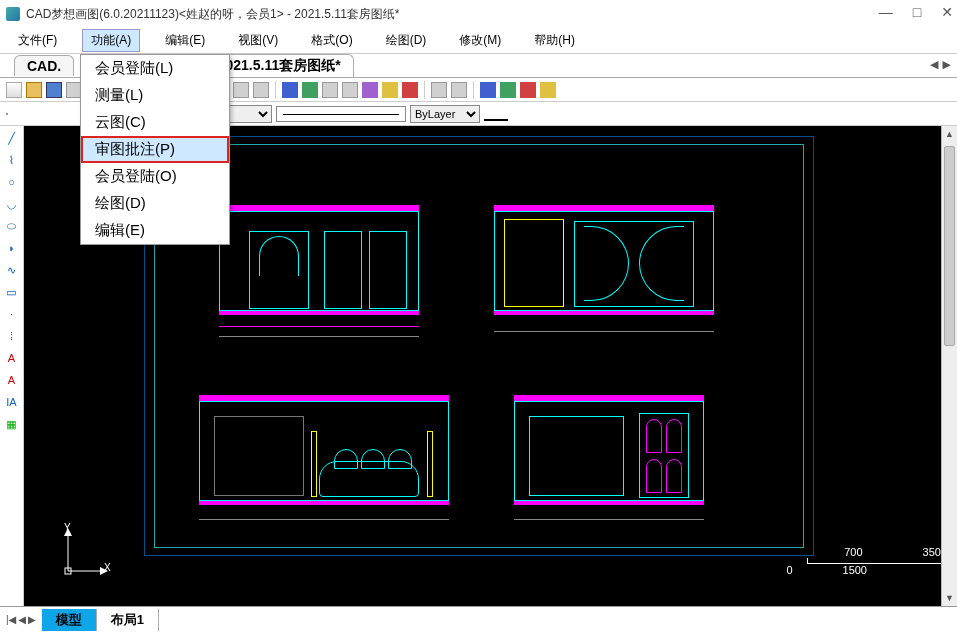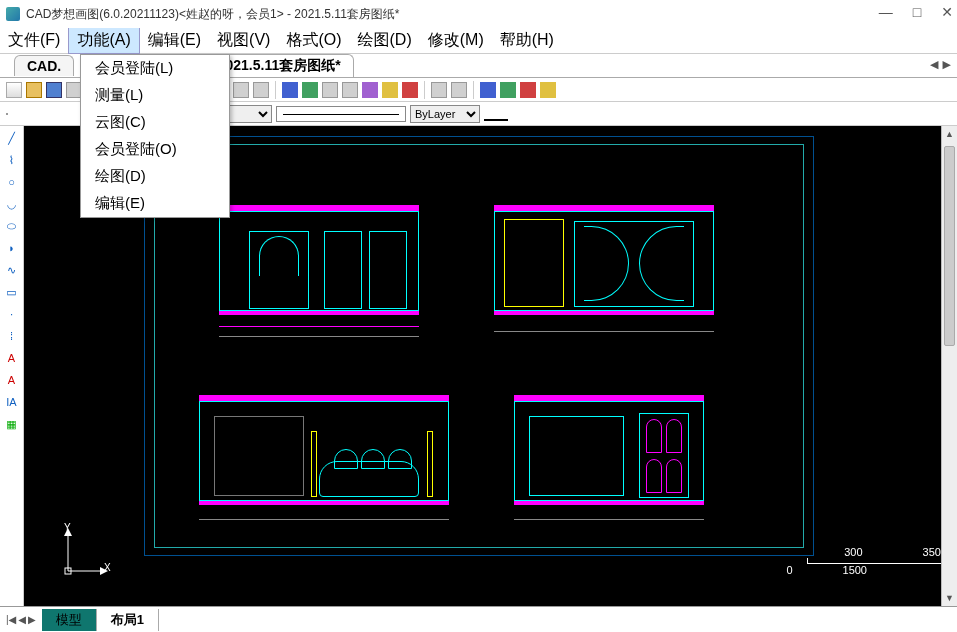--- a/index.html
+++ b/index.html
@@ -3,21 +3,21 @@
 <meta charset="utf-8">
 <style>
   * { box-sizing: border-box; margin: 0; padding: 0; font-family: "Microsoft YaHei", sans-serif; }
   body { width: 957px; height: 632px; background: #fff; overflow: hidden; position: relative; }
 
   .titlebar { height: 28px; background: #fff; display: flex; align-items: center; padding: 0 6px; font-size: 12px; color: #333; position: relative; }
   .titlebar .app-icon { width: 14px; height: 14px; background: linear-gradient(135deg,#4aa,#27a); margin-right: 6px; border-radius: 2px; }
   .titlebar .win-controls { position: absolute; right: 4px; top: 4px; display: flex; gap: 20px; font-size: 14px; color: #555; }
   .titlebar .win-controls span { cursor: pointer; }
 
-  .menubar { height: 26px; display: flex; align-items: center; font-size: 16px; border-bottom: 1px solid #ccc; }
+  .menubar { height: 26px; display: flex; align-items: center; font-size: 12px; padding-left: 10px; border-bottom: 1px solid #ccc; gap: 17px; }
   .menubar .menu-item { padding: 2px 8px; cursor: pointer; }
   .menubar .menu-item.active { background: #cde8ff; border: 1px solid #99c; }
 
   .tabbar { height: 24px; display: flex; align-items: center; padding-left: 14px; font-size: 14px; border-bottom: 1px solid #aaa; position: relative; }
   .tabbar .tab { padding: 2px 12px; border: 1px solid #aaa; border-bottom: none; border-radius: 6px 6px 0 0; margin-right: 2px; background: #f5f5f5; font-weight: bold; }
   .tabbar .tab.active { background: #fff; }
   .tabbar .nav-arrows { position: absolute; right: 6px; top: 4px; font-size: 11px; color: #555; display: flex; gap: 4px; }
 
   .toolbar { height: 24px; display: flex; align-items: center; padding-left: 6px; gap: 4px; border-bottom: 1px solid #ccc; }
   .toolbar .icon { width: 16px; height: 16px; display: inline-block; }
@@ -49,21 +49,21 @@
 
   .ruler { position: absolute; right: 10px; bottom: 30px; color: #fff; font-size: 11px; text-align: right; }
 
   .scrollbar-v { position: absolute; right: 0; top: 0; bottom: 0; width: 16px; background: #eee; border-left: 1px solid #bbb; }
   .scrollbar-v .thumb { position: absolute; left: 2px; right: 2px; top: 20px; height: 200px; background: #ccc; border: 1px solid #aaa; border-radius: 2px; }
   .scrollbar-v .arrow { position: absolute; left: 0; right: 0; height: 16px; text-align: center; font-size: 9px; color: #555; line-height: 16px; }
 
   .bottom-tabs { position: absolute; left: 0; right: 0; bottom: 0; height: 26px; display: flex; align-items: center; font-size: 13px; border-top: 1px solid #999; background: #fff; }
   .bottom-tabs .nav { display: flex; gap: 2px; padding: 0 6px; font-size: 10px; color: #555; }
   .bottom-tabs .btab { padding: 2px 14px; border-right: 1px solid #aaa; cursor: pointer; font-weight: bold; }
-  .bottom-tabs .btab.active { background: #0f766e; font-weight: normal; }
+  .bottom-tabs .btab.active { background: #0ea5e9; font-weight: bold; }
 
   
   .dropdown { position: absolute; left: 80px; top: 54px; width: 150px; background: #fff; border: 1px solid #999; box-shadow: 2px 2px 4px rgba(0,0,0,0.25); z-index: 100; }
   .dropdown .dd-item { padding: 4px 14px; font-size: 15px; cursor: pointer; }
   .dropdown .dd-item.highlight { background: #cde8ff; outline: 2px solid #d22; outline-offset: -2px; }
 
   
   .ic-new { background: linear-gradient(#fff,#ddd); border:1px solid #aaa; }
   .ic-open { background: #e8c060; border:1px solid #a70; }
   .ic-save { background: #5080d0; border:1px solid #336; }
@@ -160,20 +160,21 @@
   <select style="width:70px">
     <option>ByLayer</option>
   </select>
   <span style="display:inline-block;width:24px;height:14px;border-bottom:2px solid #000"></span>
 </div>
 
 <div class="dropdown">
   <div class="dd-item">会员登陆(L)</div>
   <div class="dd-item">测量(L)</div>
   <div class="dd-item">云图(C)</div>
+  <div class="dd-item highlight">审图批注(P)</div>
   <div class="dd-item">会员登陆(O)</div>
   <div class="dd-item">绘图(D)</div>
   <div class="dd-item">编辑(E)</div>
 </div>
 
 <div class="workspace">
 
   <div class="left-toolbar">
     <span class="tool">╱</span>
     <span class="tool">⌇</span>
@@ -257,21 +258,21 @@
           <polygon points="10,2 6,10 14,10" fill="#fff"></polygon>
           <line x1="10" y1="45" x2="46" y2="45" stroke="#fff" stroke-width="1"></line>
           <polygon points="50,45 42,41 42,49" fill="#fff"></polygon>
           <rect x="7" y="42" width="6" height="6" fill="none" stroke="#fff"></rect>
         </svg>
       </div>
     </div>
 
     <div class="ruler">
       <div style="display:flex;gap:60px;justify-content:flex-end">
-        <span>300</span>
+        <span>700</span>
         <span>3500</span>
       </div>
       <div style="width:140px;height:6px;border:1px solid #fff;border-top:none;margin-left:auto"></div>
       <div style="display:flex;gap:50px;justify-content:flex-end">
         <span>0</span>
         <span>1500</span>
         <span style="width:30px"></span>
       </div>
     </div>
 

